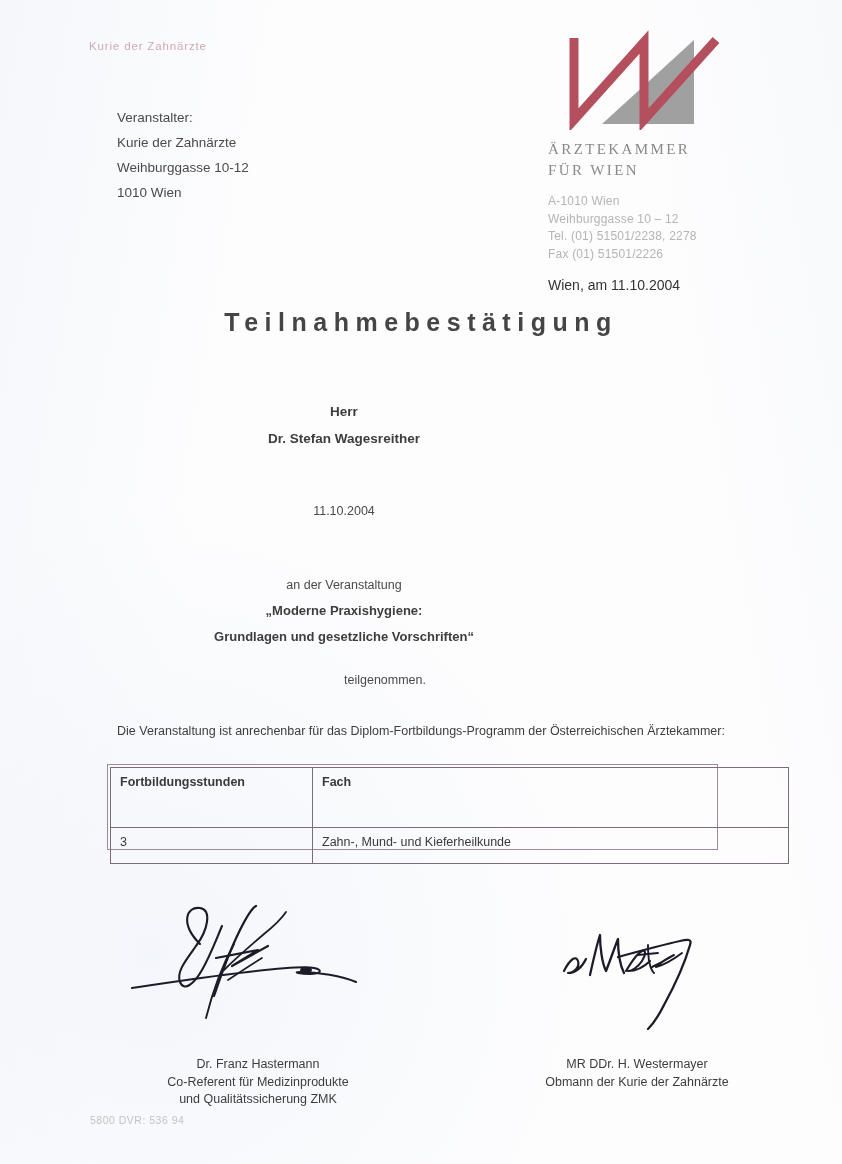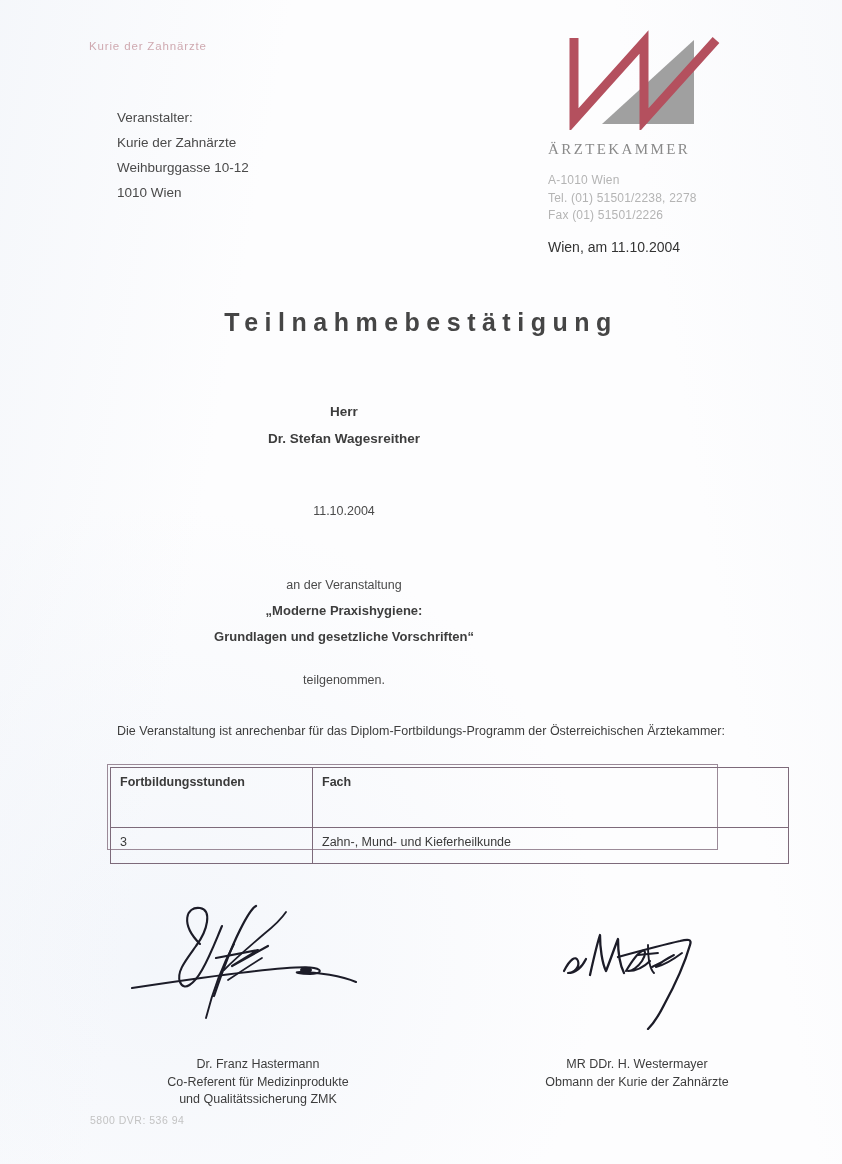--- a/index.html
+++ b/index.html
@@ -115,21 +115,21 @@
     position: absolute;
     left: 0;
     width: 688px;
     text-align: center;
   }
   .recipient      { top: 398px; font-size: 13.5px; font-weight: bold; line-height: 27px; color: #3d3d3d; }
   .when           { top: 497px; font-size: 12.5px; line-height: 28px; color: #4a4a4a; }
   .event          { top: 572px; font-size: 13px; line-height: 26px; color: #3d3d3d; }
   .event .lead    { font-weight: normal; font-size: 12.5px; color: #4a4a4a; }
   .event .name    { font-weight: bold; }
-  .participated   { top: 673px; font-size: 12.5px; color: #4a4a4a; }
+  .participated   { top: 673px; font-size: 12.5px; color: #4a4a4a; padding-left: 41px; }
 
   .credit-note {
     position: absolute;
     top: 724px;
     left: 0;
     width: 842px;
     text-align: center;
     font-size: 12.5px;
     color: #3d3d3d;
   }
@@ -213,23 +213,25 @@
 
   <div class="logo-block">
     <div class="logo-mark">
       <svg width="160" height="102" viewBox="0 0 160 102" xmlns="http://www.w3.org/2000/svg">
         <polygon points="36,96 128,96 128,12" fill="#a0a0a0"></polygon>
         <path d="M8,10 L8,92 L78,14 L78,92 L150,12" fill="none" stroke="#b4505e" stroke-width="9" stroke-linejoin="miter" stroke-linecap="butt"></path>
       </svg>
     </div>
     <div class="logo-name">
       <div>ÄRZTEKAMMER</div>
+      <div>FÜR WIEN</div>
     </div>
     <div class="logo-address">
       <div>A-1010 Wien</div>
+      <div>Weihburggasse 10 – 12</div>
       <div>Tel. (01) 51501/2238, 2278</div>
       <div>Fax (01) 51501/2226</div>
     </div>
     <div class="date-line">Wien, am 11.10.2004</div>
   </div>
 
   <div class="doc-title">Teilnahmebestätigung</div>
 
   <div class="center-block recipient">
     <div>Herr</div>

